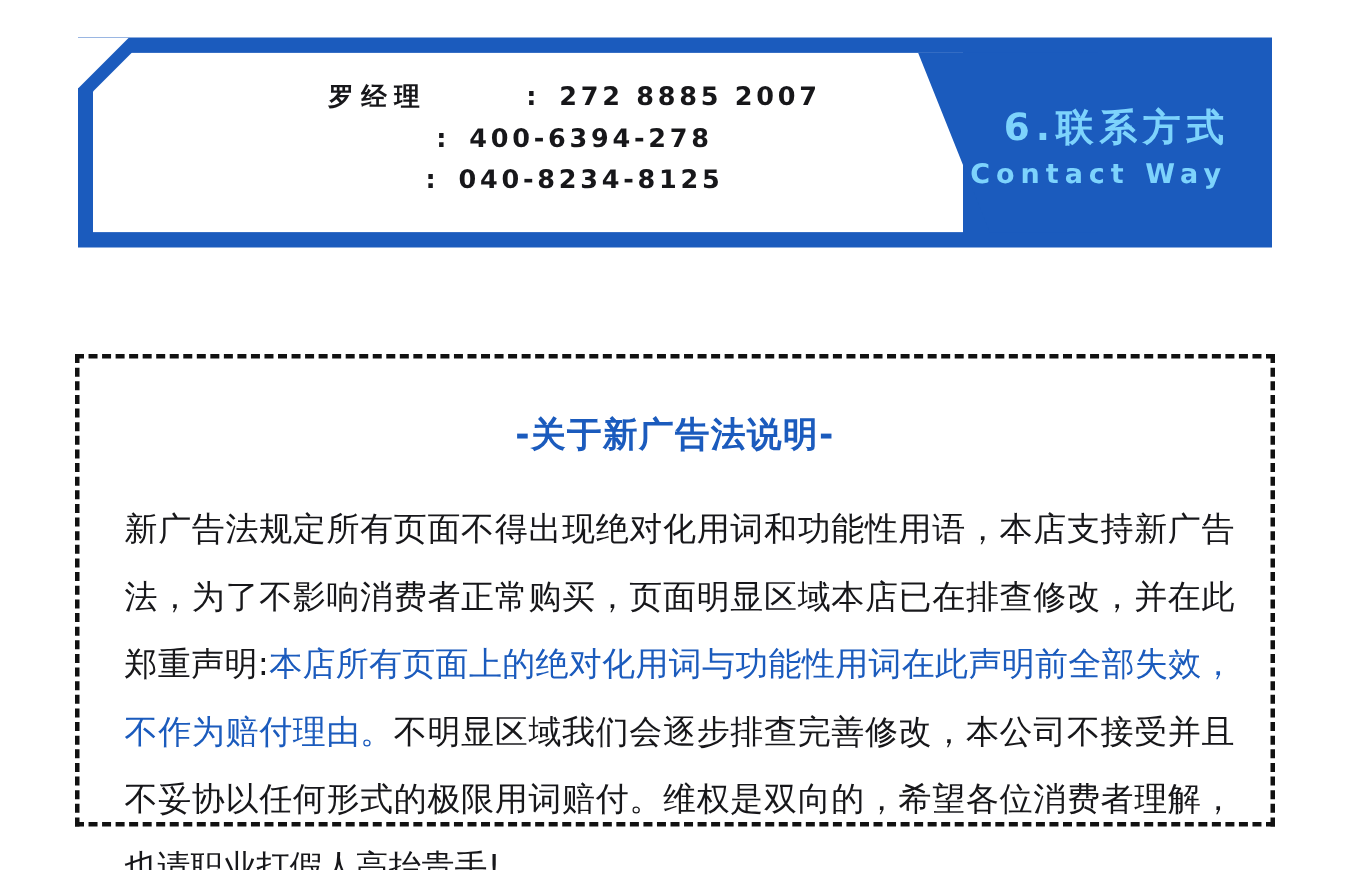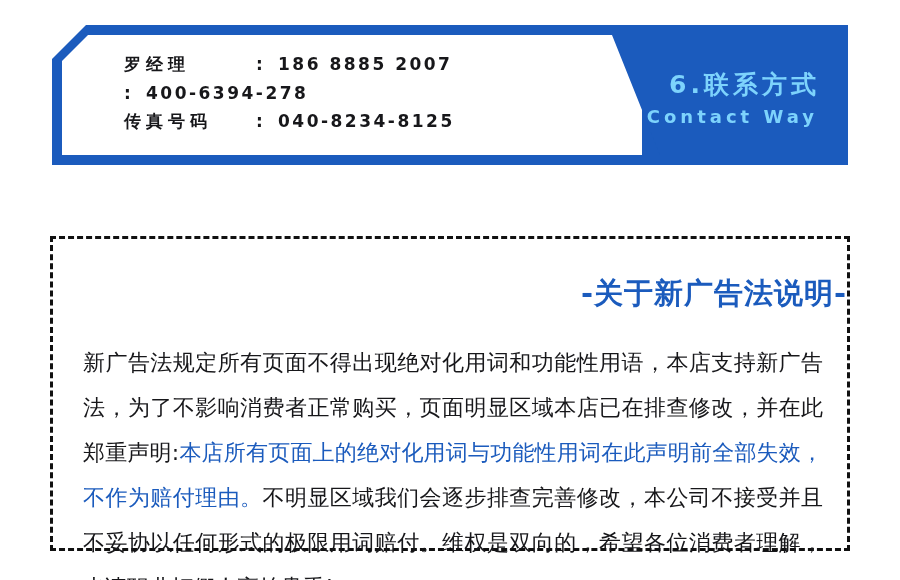--- a/index.html
+++ b/index.html
@@ -55,20 +55,21 @@
     height: 120px;
     background: #1b5bbd;
     clip-path: polygon(0 0, 100% 0, 100% 100%, 48px 100%);
   }
 
   .contact-line {
     display: flex;
     align-items: baseline;
     margin-bottom: 7px;
     white-space: nowrap;
+    justify-content: center;
   }
   .contact-label {
     font-size: 17px;
     color: #17171a;
     font-weight: 700;
     letter-spacing: 5px;
     width: 132px;
     display: inline-block;
   }
   .contact-colon {
@@ -112,23 +113,23 @@
     position: absolute;
     left: 50px;
     top: 236px;
     width: 800px;
     height: 315px;
     border: 3px dashed #111111;
     box-sizing: border-box;
     background: #ffffff;
   }
   .notice-title {
-    text-align: right;
+    text-align: center;
     color: #1b5bbd;
-    font-size: 29px;
+    font-size: 23px;
     font-weight: 700;
     margin-top: 35px;
     letter-spacing: 1px;
   }
   .notice-body {
     margin: 26px 24px 0 30px;
     font-size: 22px;
     line-height: 45px;
     color: #17171a;
     text-align: justify;
@@ -140,28 +141,27 @@
 </head>
 <body>
 
 <div class="banner">
   <div class="banner-notch"></div>
 
   <div class="banner-panel">
     <div class="contact-line">
       <span class="contact-label">罗经理</span>
       <span class="contact-colon">:</span>
-      <span class="contact-value">186 8885 2007</span>
+      <span class="contact-value">272 8885 2007</span>
     </div>
     <div class="contact-line">
       <span class="contact-colon">:</span>
       <span class="contact-value">400-6394-278</span>
     </div>
     <div class="contact-line">
-      <span class="contact-label">传真号码</span>
       <span class="contact-colon">:</span>
       <span class="contact-value">040-8234-8125</span>
     </div>
   </div>
 
   <div class="banner-wedge"></div>
 
   <div class="banner-title-wrap">
     <div class="banner-title">6.联系方式</div>
     <div class="banner-subtitle">Contact Way</div>

